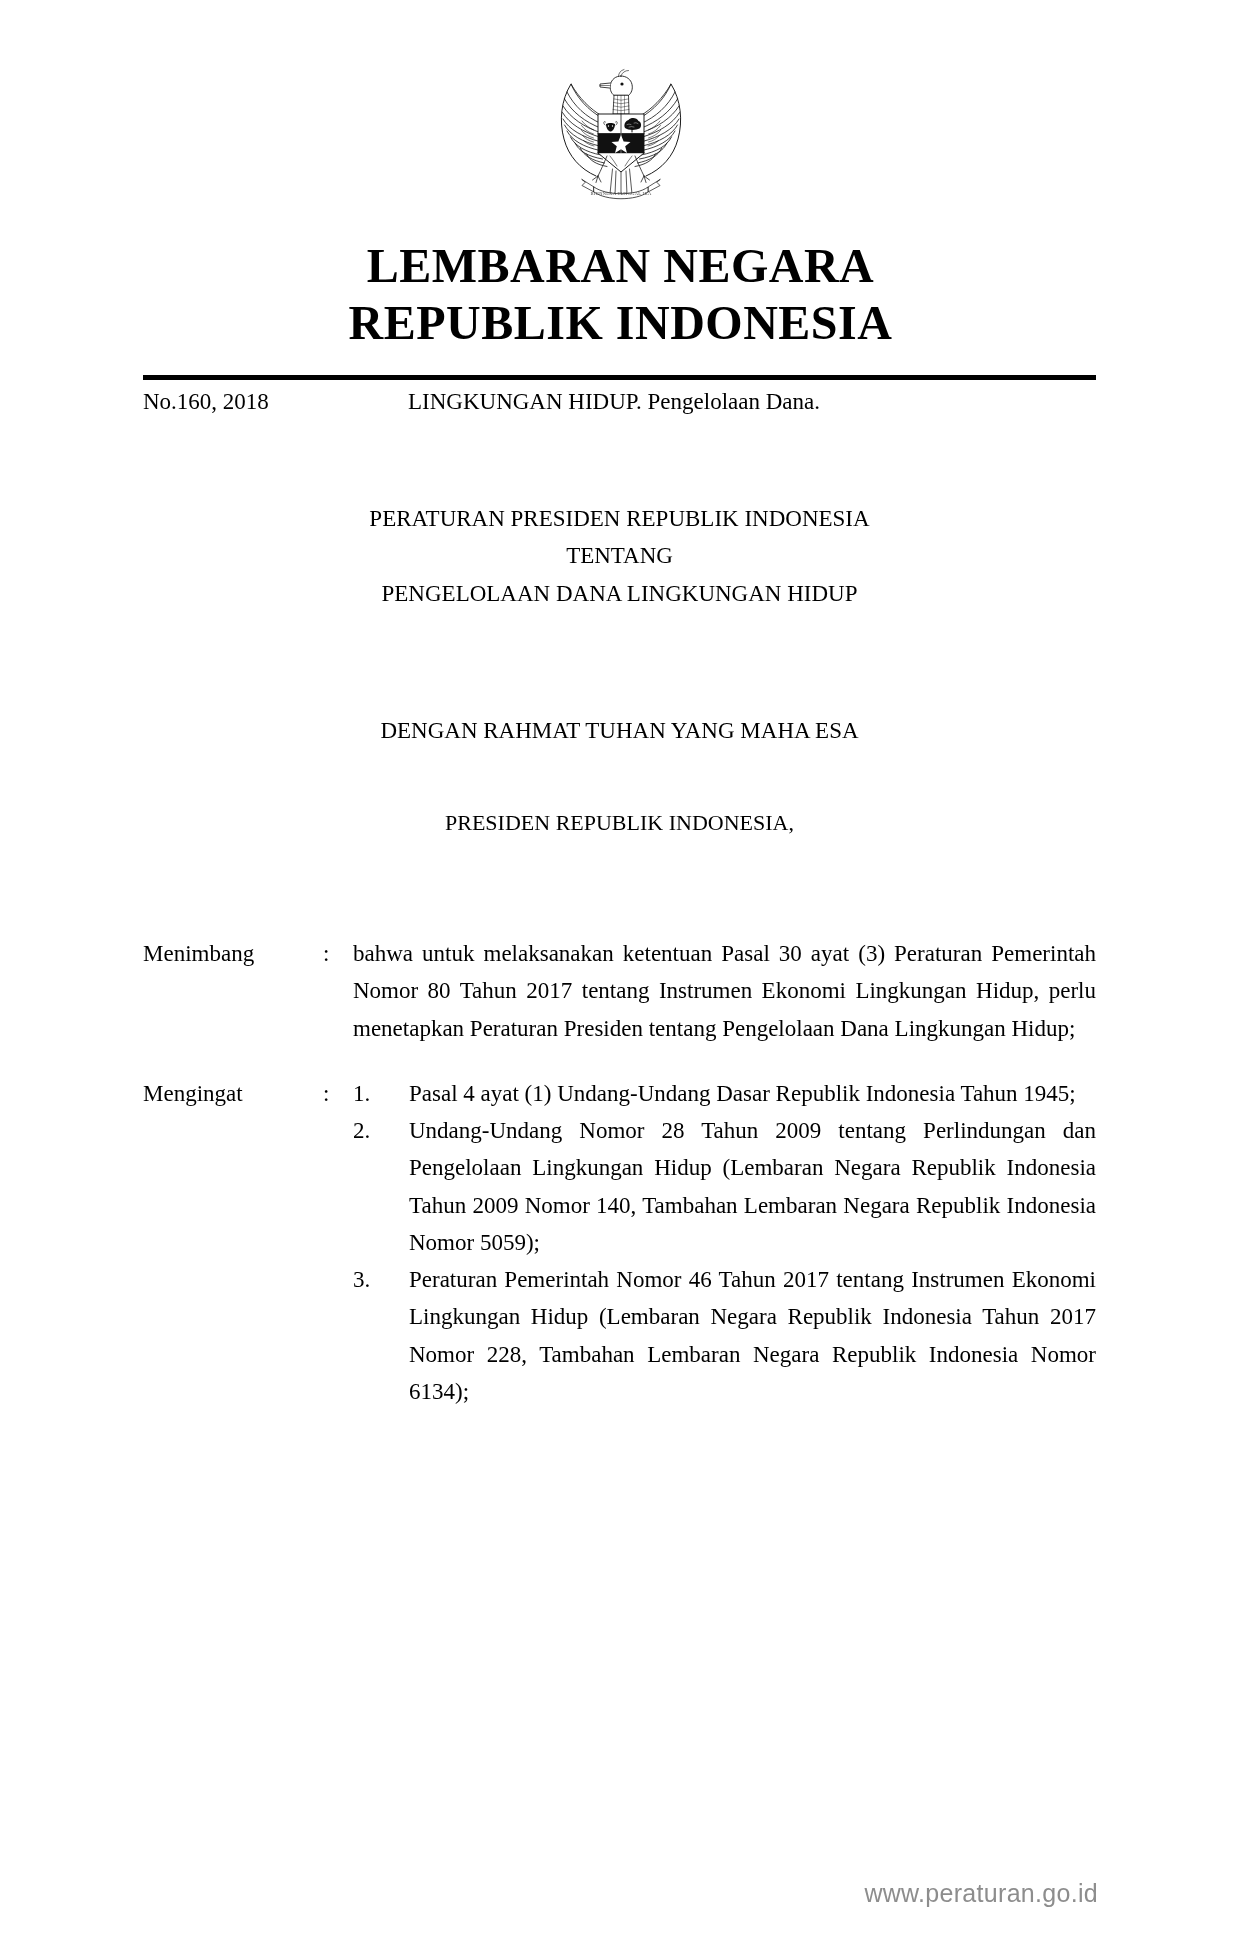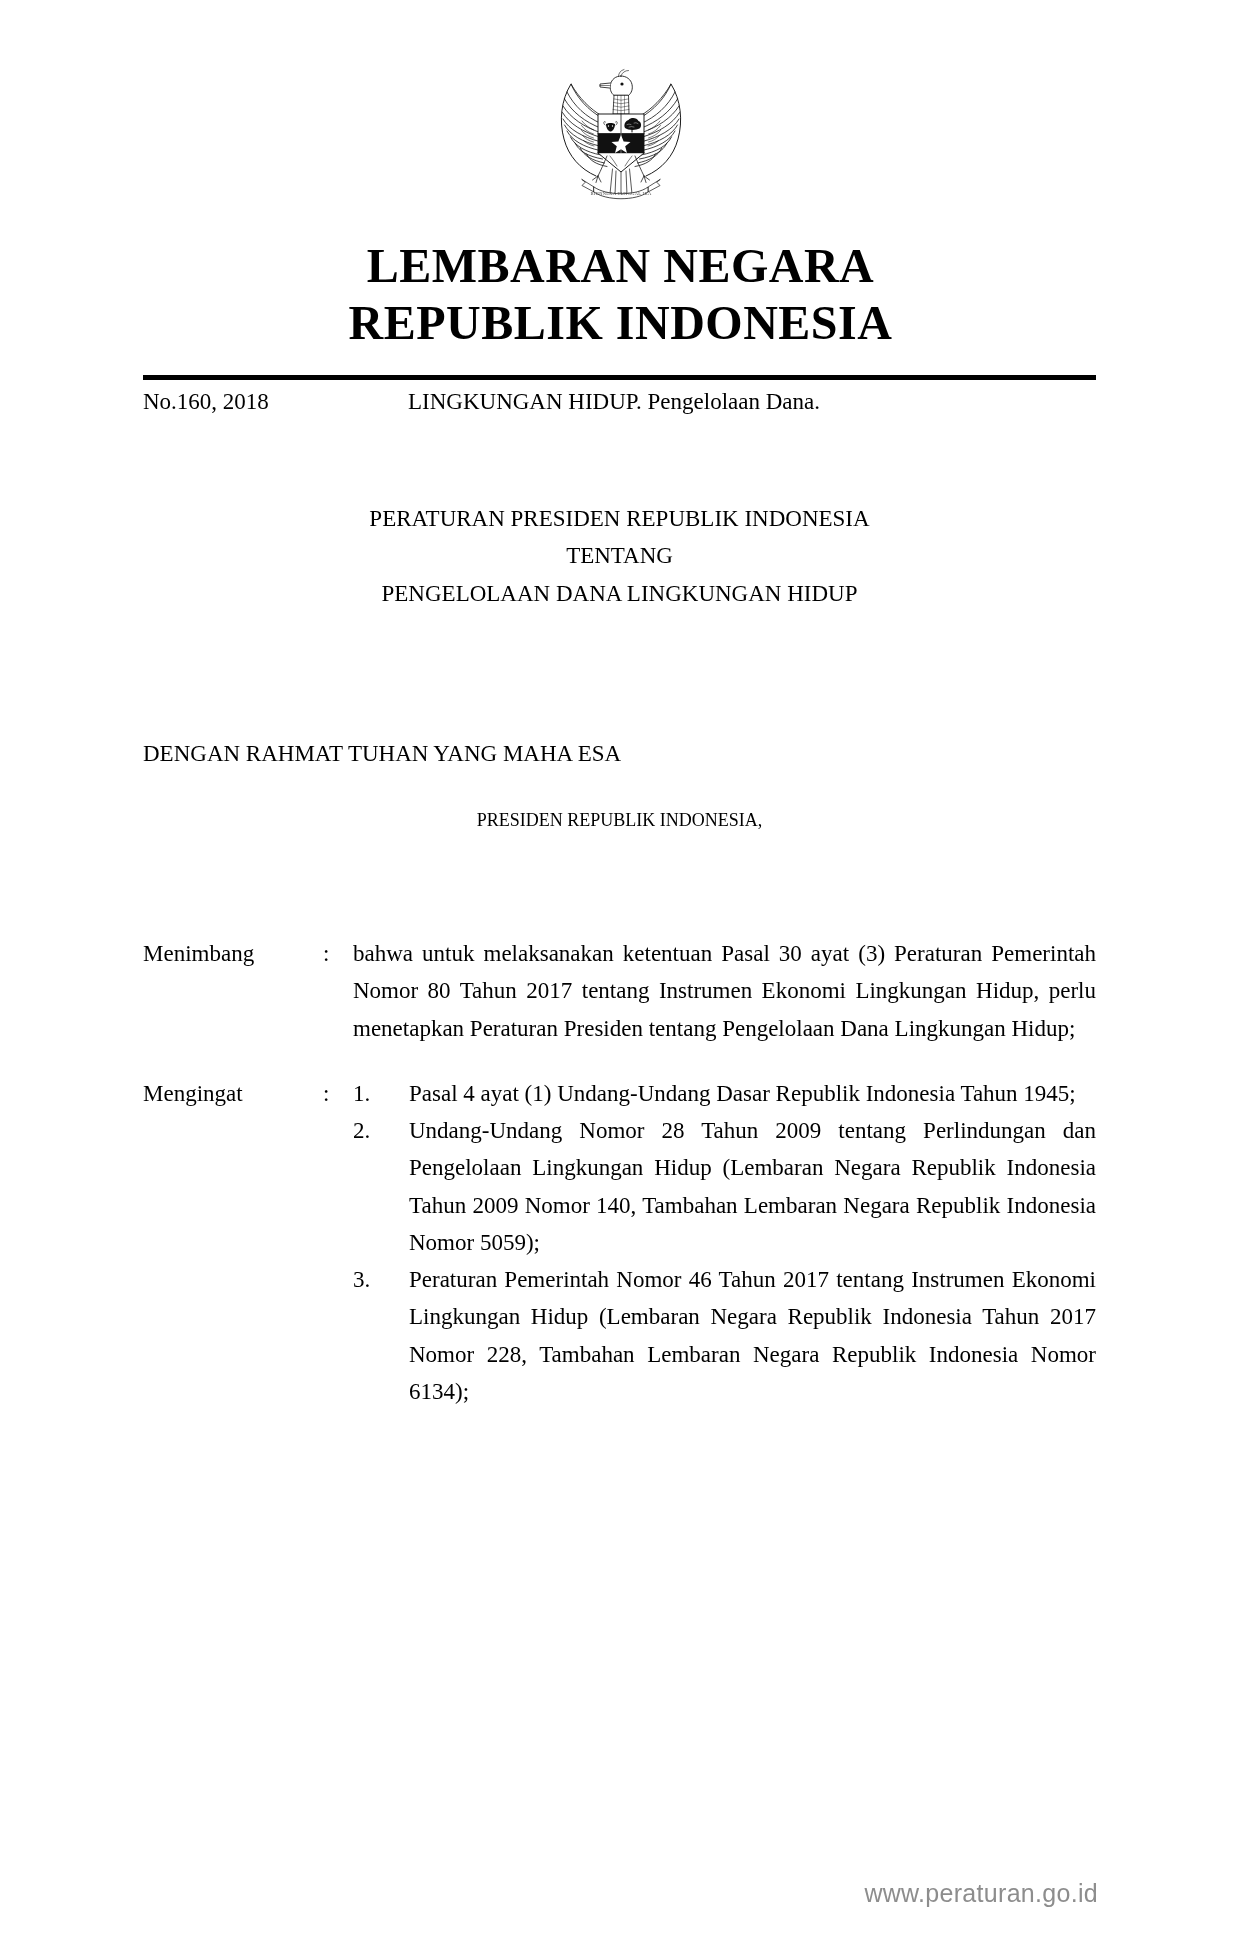--- a/index.html
+++ b/index.html
@@ -92,31 +92,30 @@
     font-size: 23px;
     line-height: 1.62;
   }
   .title-block div { white-space: nowrap; }
 
   .blessing {
     position: absolute;
     top: 718px;
     left: 143px;
     width: 953px;
-    text-align: left;
+    text-align: center;
     font-size: 23px;
-    margin-top: 23px;
   }
   .president {
     position: absolute;
     top: 810px;
     left: 143px;
     width: 953px;
     text-align: center;
-    font-size: 18px;
+    font-size: 22px;
   }
 
   
   .clauses {
     position: absolute;
     top: 935px;
     left: 143px;
     width: 953px;
     font-size: 23px;
   }

